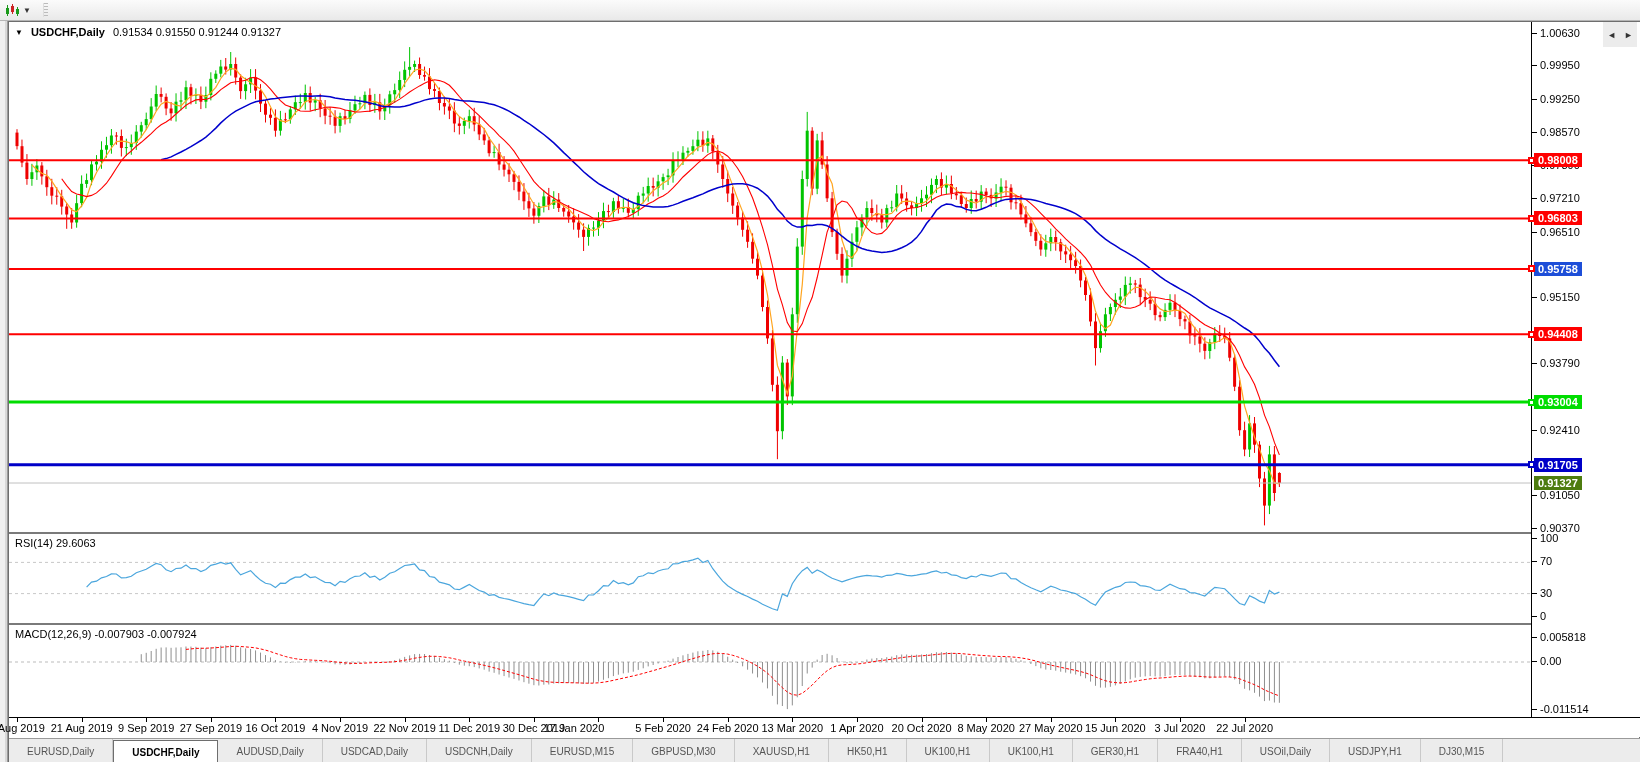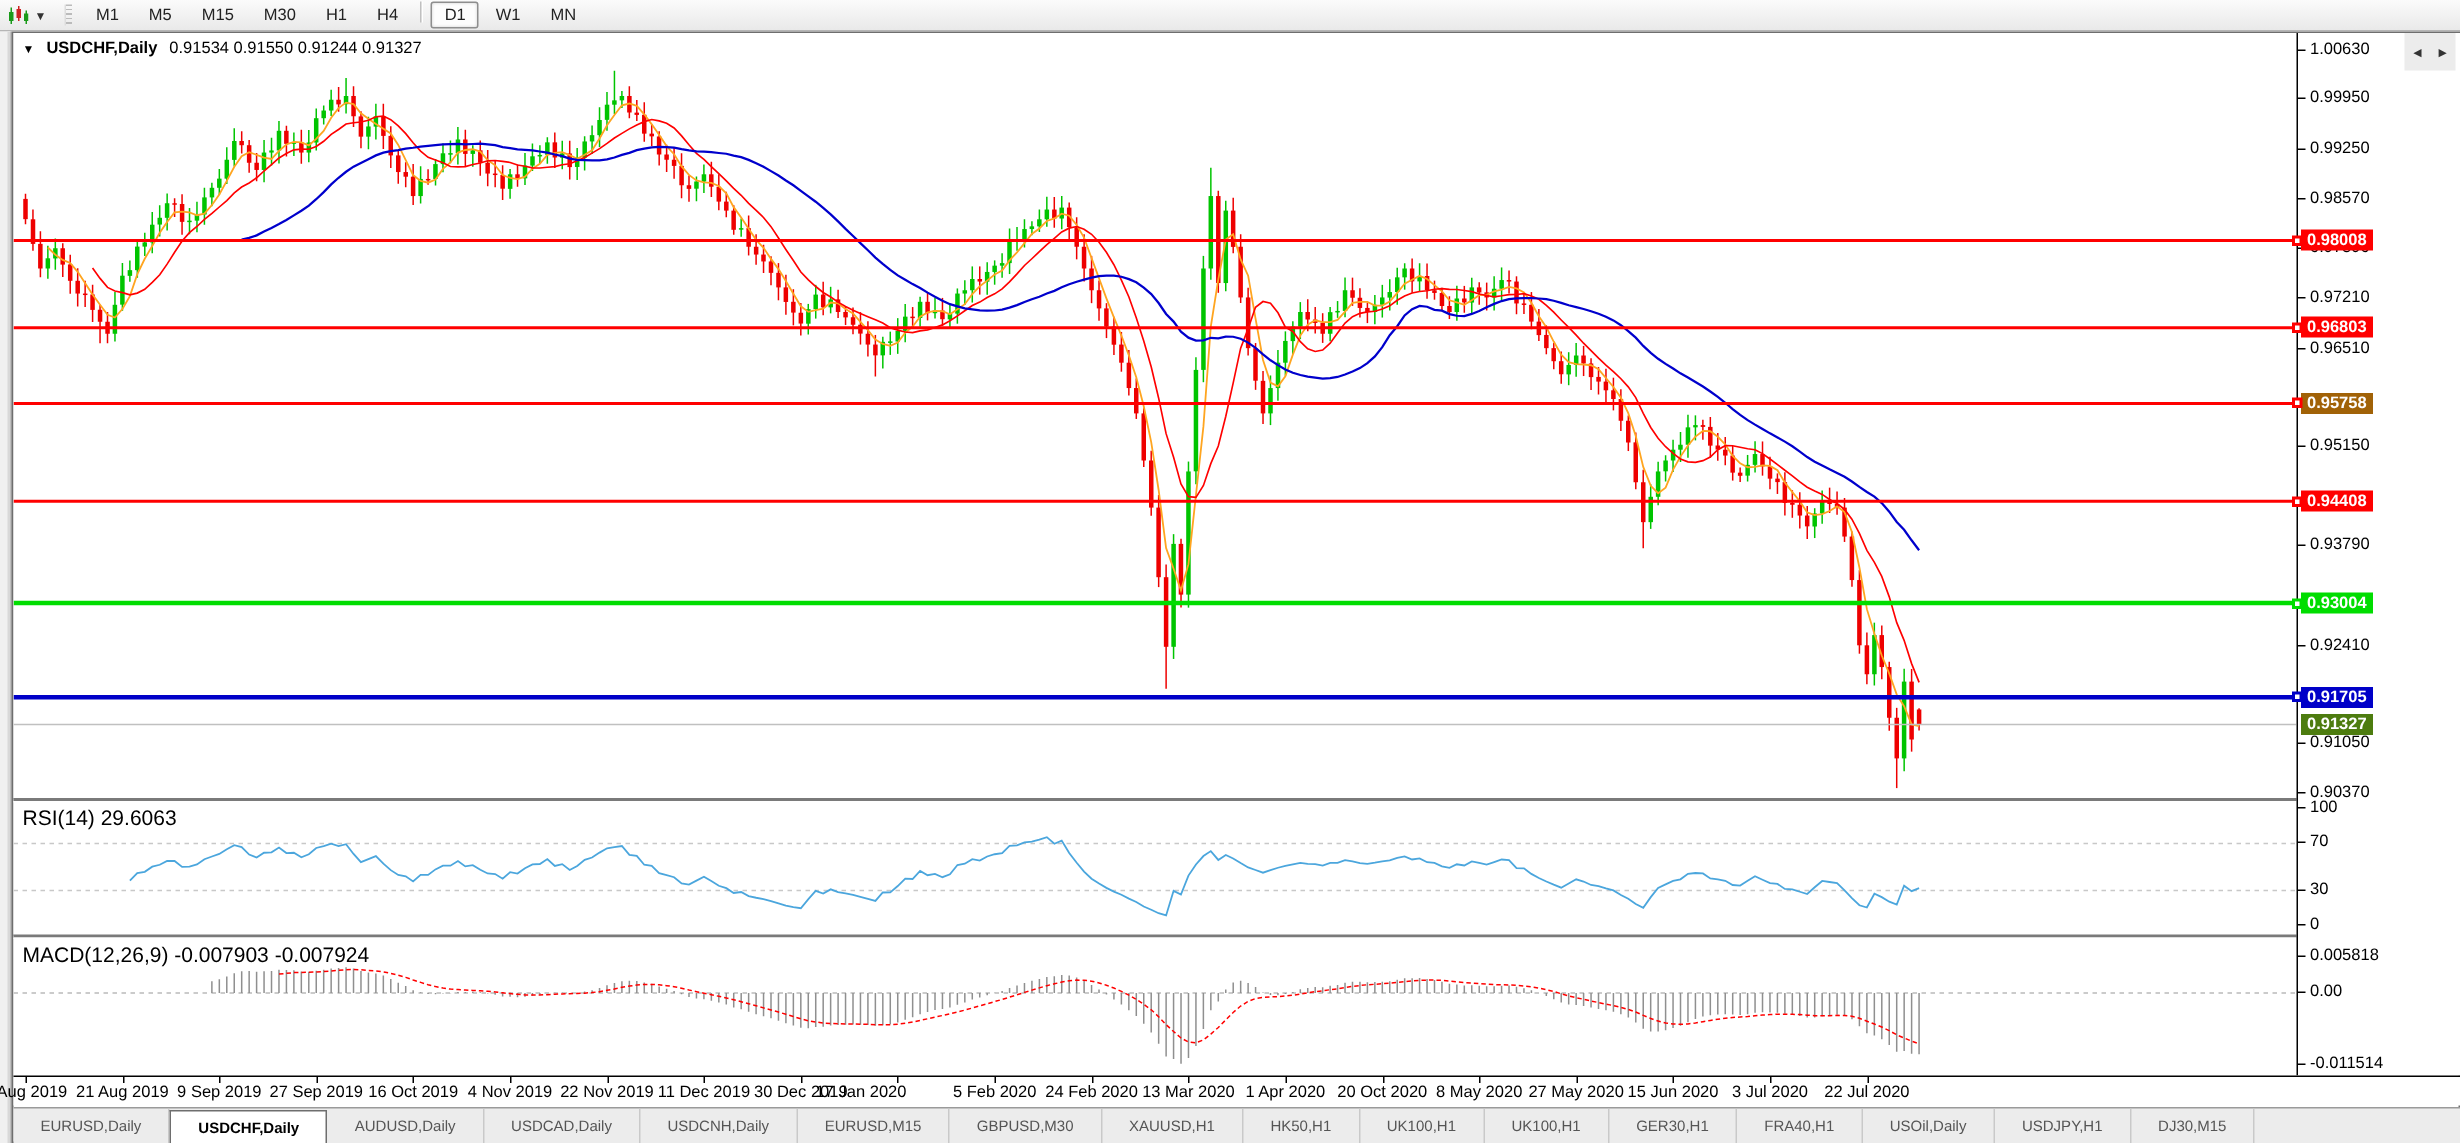--- a/index.html
+++ b/index.html
@@ -31,21 +31,21 @@
   .chart-title .tri { font-size:8px; color:#000; }
   
   .axis-col { position:absolute; left:1522px; top:0; width:110px; background:#fff;
               border-left:1px solid #000; }
   .tick { position:absolute; left:8px; font-size:11px; color:#000; white-space:nowrap; }
   .tick::before { content:""; position:absolute; left:-8px; top:6px; width:5px; height:1px; background:#000; }
   .badge { position:absolute; left:2px; font-size:11px; font-weight:bold; color:#fff;
            padding:0 4px; height:14px; line-height:14px; white-space:nowrap; z-index:4; }
   .notch { position:absolute; width:7px; height:7px; z-index:4; }
   .notch i { position:absolute; left:2px; top:2px; width:3px; height:3px; background:#fff; display:block; }
-  .ind-label { position:absolute; left:6px; top:3px; font-size:14px; color:#000; z-index:5; }
+  .ind-label { position:absolute; left:6px; top:3px; font-size:11px; color:#000; z-index:5; }
   
   .date-axis { position:absolute; left:0; width:1632px; height:20px; background:#fff;
                border-top:1px solid #000; }
   .date-label { position:absolute; top:4px; font-size:11px; color:#000; transform:translateX(-50%);
                 white-space:nowrap; }
   .date-tick { position:absolute; top:0; width:1px; height:4px; background:#000; }
   
   .tabbar { position:absolute; left:0; top:716px; width:1632px; height:25px; background:#ececec;
             border-top:1px solid #9a9a9a; display:flex; align-items:stretch; overflow:hidden;
             font-size:10px; color:#555; }
@@ -66,32 +66,20 @@
       <rect x="1" y="4" width="3" height="6" fill="#1a9a1a"></rect>
         <line x1="2.5" y1="1" x2="2.5" y2="12" stroke="#1a9a1a"></line>
       <rect x="6" y="2" width="3" height="6" fill="#cc2222"></rect>
         <line x1="7.5" y1="0" x2="7.5" y2="10" stroke="#cc2222"></line>
       <rect x="11" y="5" width="3" height="5" fill="#1a9a1a"></rect>
         <line x1="12.5" y1="3" x2="12.5" y2="12" stroke="#1a9a1a"></line>
     </svg>
   </div>
   <span class="tb-caret">▼</span>
   <div class="tb-grip"></div>
-  <div id="tf-buttons" style="display:flex;">
-      <div class="tf-btn">M1</div>
-      <div class="tf-btn">M5</div>
-      <div class="tf-btn">M15</div>
-      <div class="tf-btn">M30</div>
-      <div class="tf-btn">H1</div>
-      <div class="tf-btn">H4</div>
-      <div class="tb-sep"></div>
-      <div class="tf-btn active">D1</div>
-      <div class="tf-btn">W1</div>
-      <div class="tf-btn">MN</div>
-    </div>
 </div>
 
 <div class="left-strip"></div>
 
 <div class="chart-window">
 
   <div class="pane" style="top:0; width:1522px; height:510px;">
     <div class="chart-title">
       <span class="tri">▼</span>
       <span style="font-weight:bold;">USDCHF,Daily</span>
@@ -886,21 +874,21 @@
       <div class="tick" style="top: 467.396px;">0.91050</div>
       <div class="tick" style="top: 500.246px;">0.90370</div>
       <div class="badge" style="top: 131.261px; background: rgb(255, 0, 0);">0.98008</div>
       <div class="notch" style="background: rgb(255, 0, 0); left: -4px; top: 134.761px;">
         <i></i>
       </div>
       <div class="badge" style="top: 189.473px; background: rgb(255, 0, 0);">0.96803</div>
       <div class="notch" style="background: rgb(255, 0, 0); left: -4px; top: 192.973px;">
         <i></i>
       </div>
-      <div class="badge" style="top: 239.957px; background: #a16207;">0.95758</div>
+      <div class="badge" style="top: 239.957px; background: #1d4ed8;">0.95758</div>
       <div class="notch" style="background: rgb(255, 0, 0); left: -4px; top: 243.457px;">
         <i></i>
       </div>
       <div class="badge" style="top: 305.174px; background: rgb(255, 0, 0);">0.94408</div>
       <div class="notch" style="background: rgb(255, 0, 0); left: -4px; top: 308.674px;">
         <i></i>
       </div>
       <div class="badge" style="top: 373px; background: rgb(0, 221, 0);">0.93004</div>
       <div class="notch" style="background: rgb(0, 221, 0); left: -4px; top: 376.5px;">
         <i></i>

